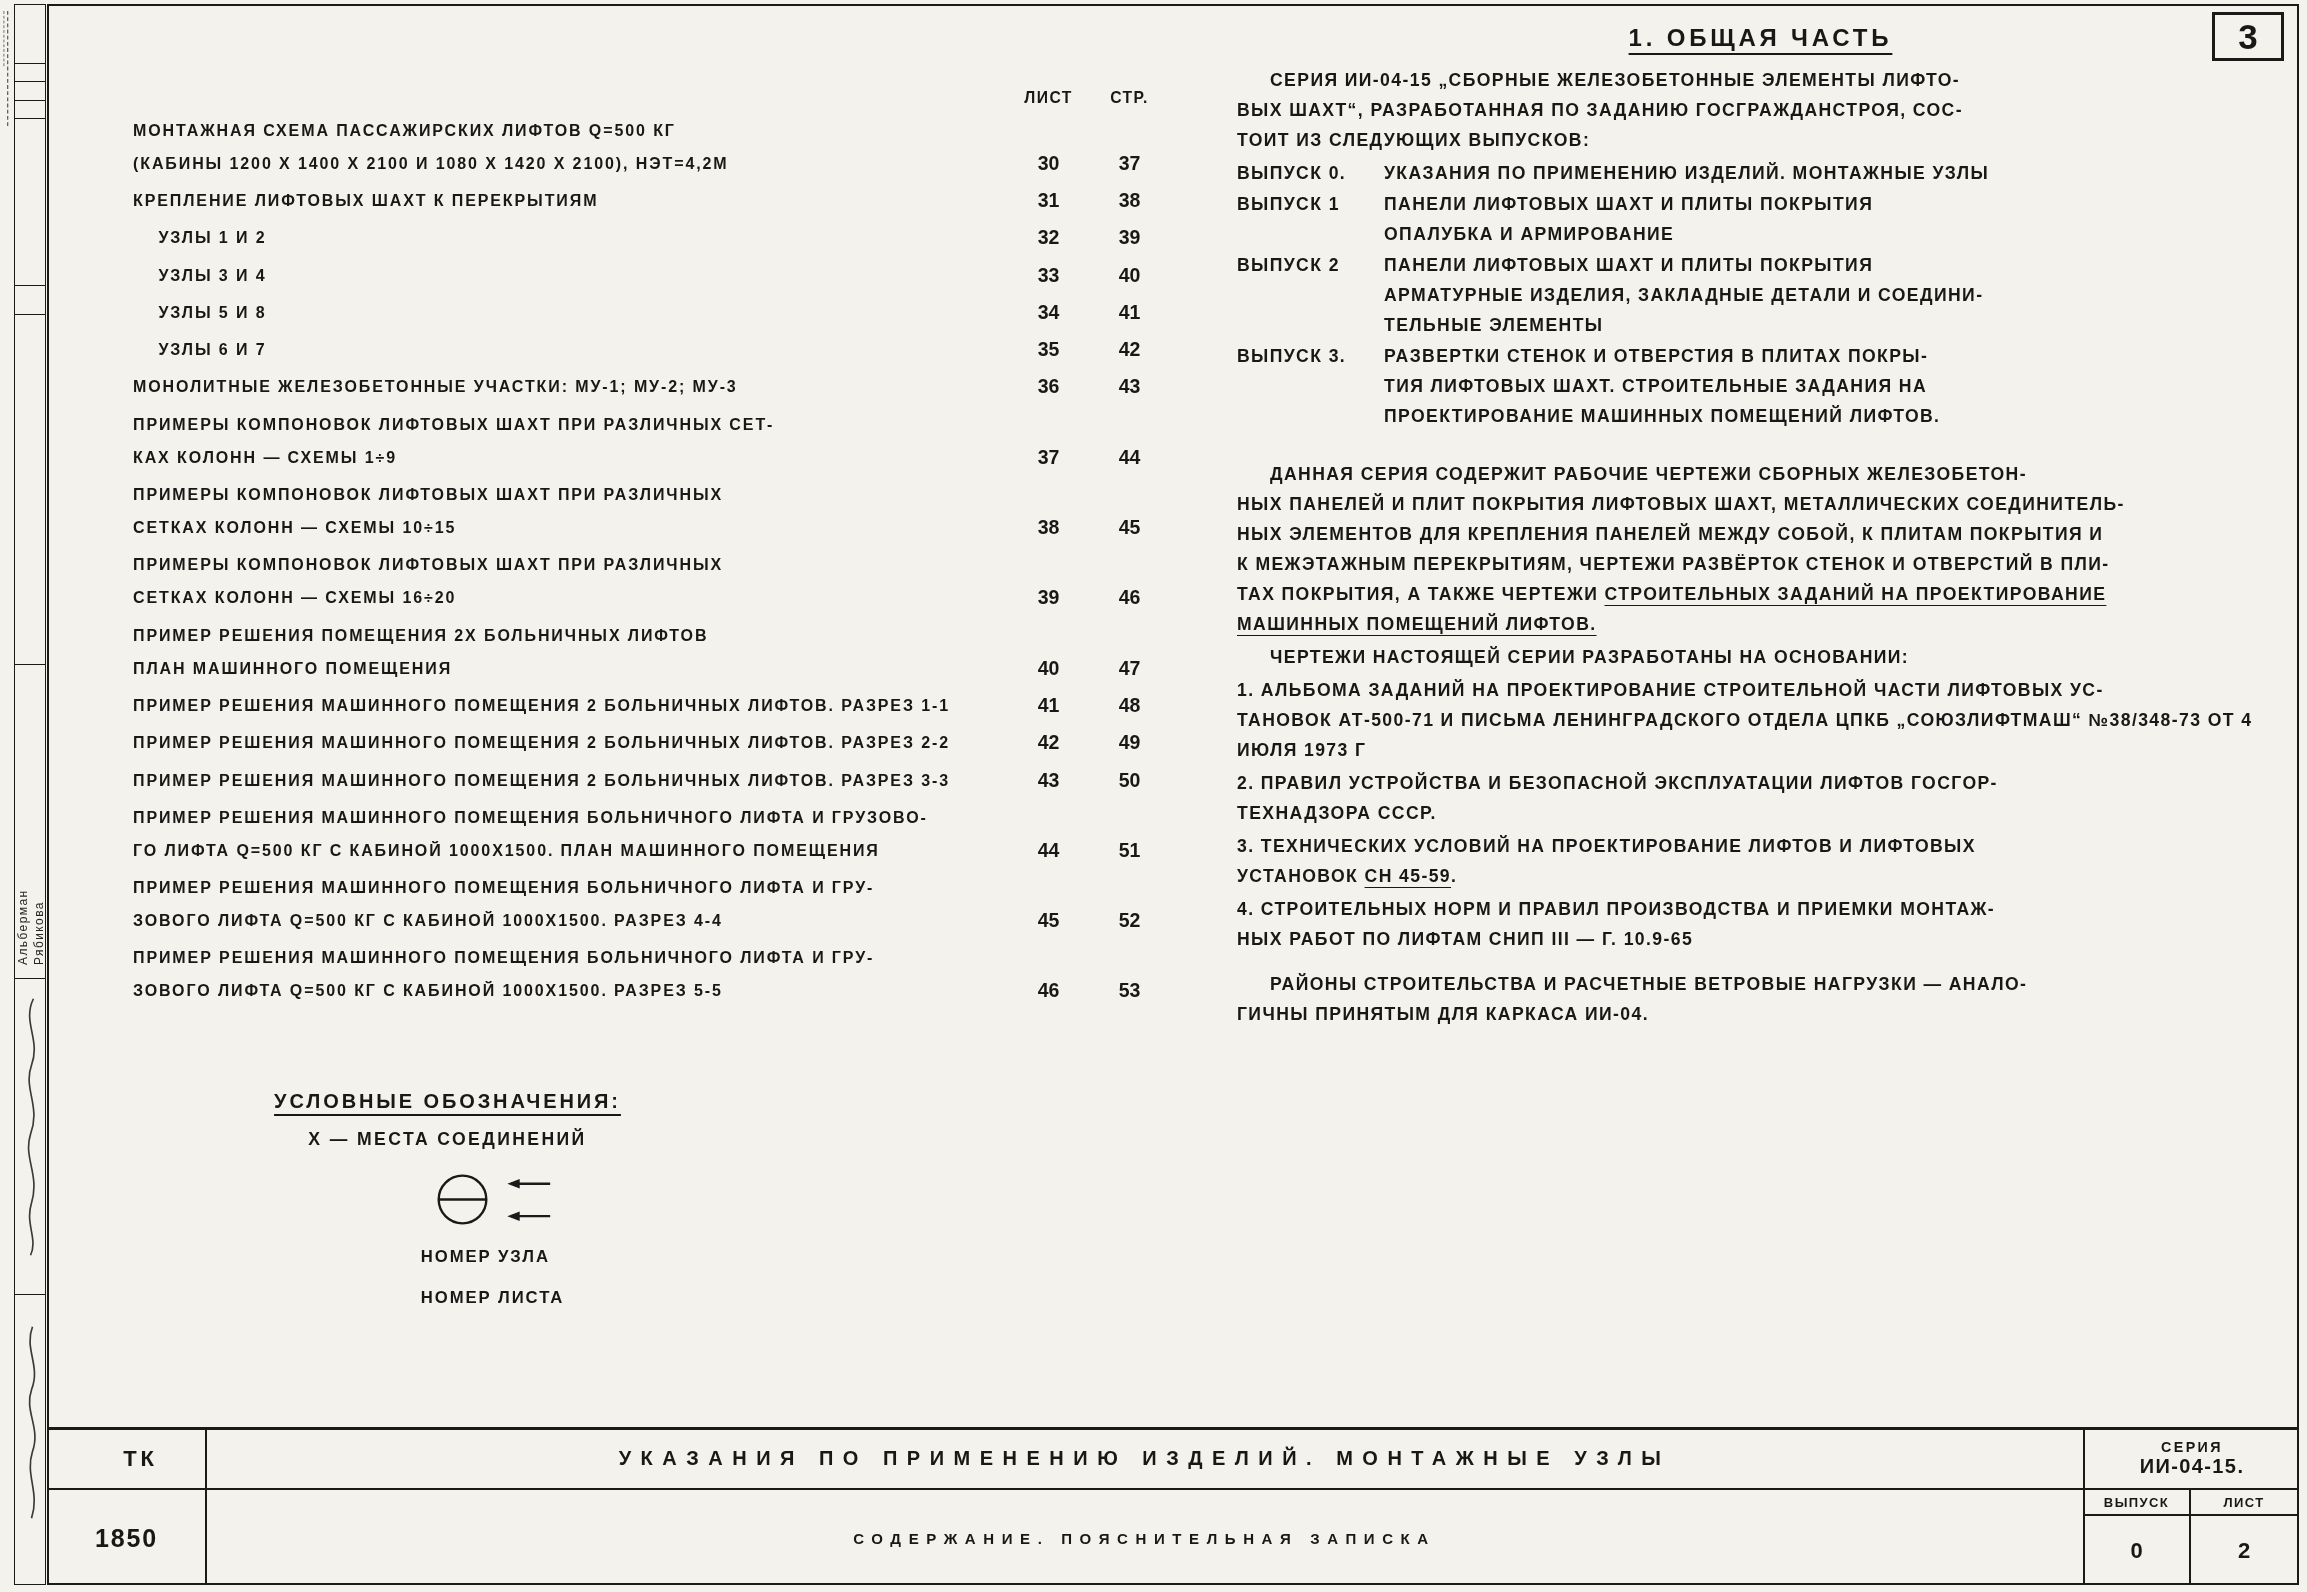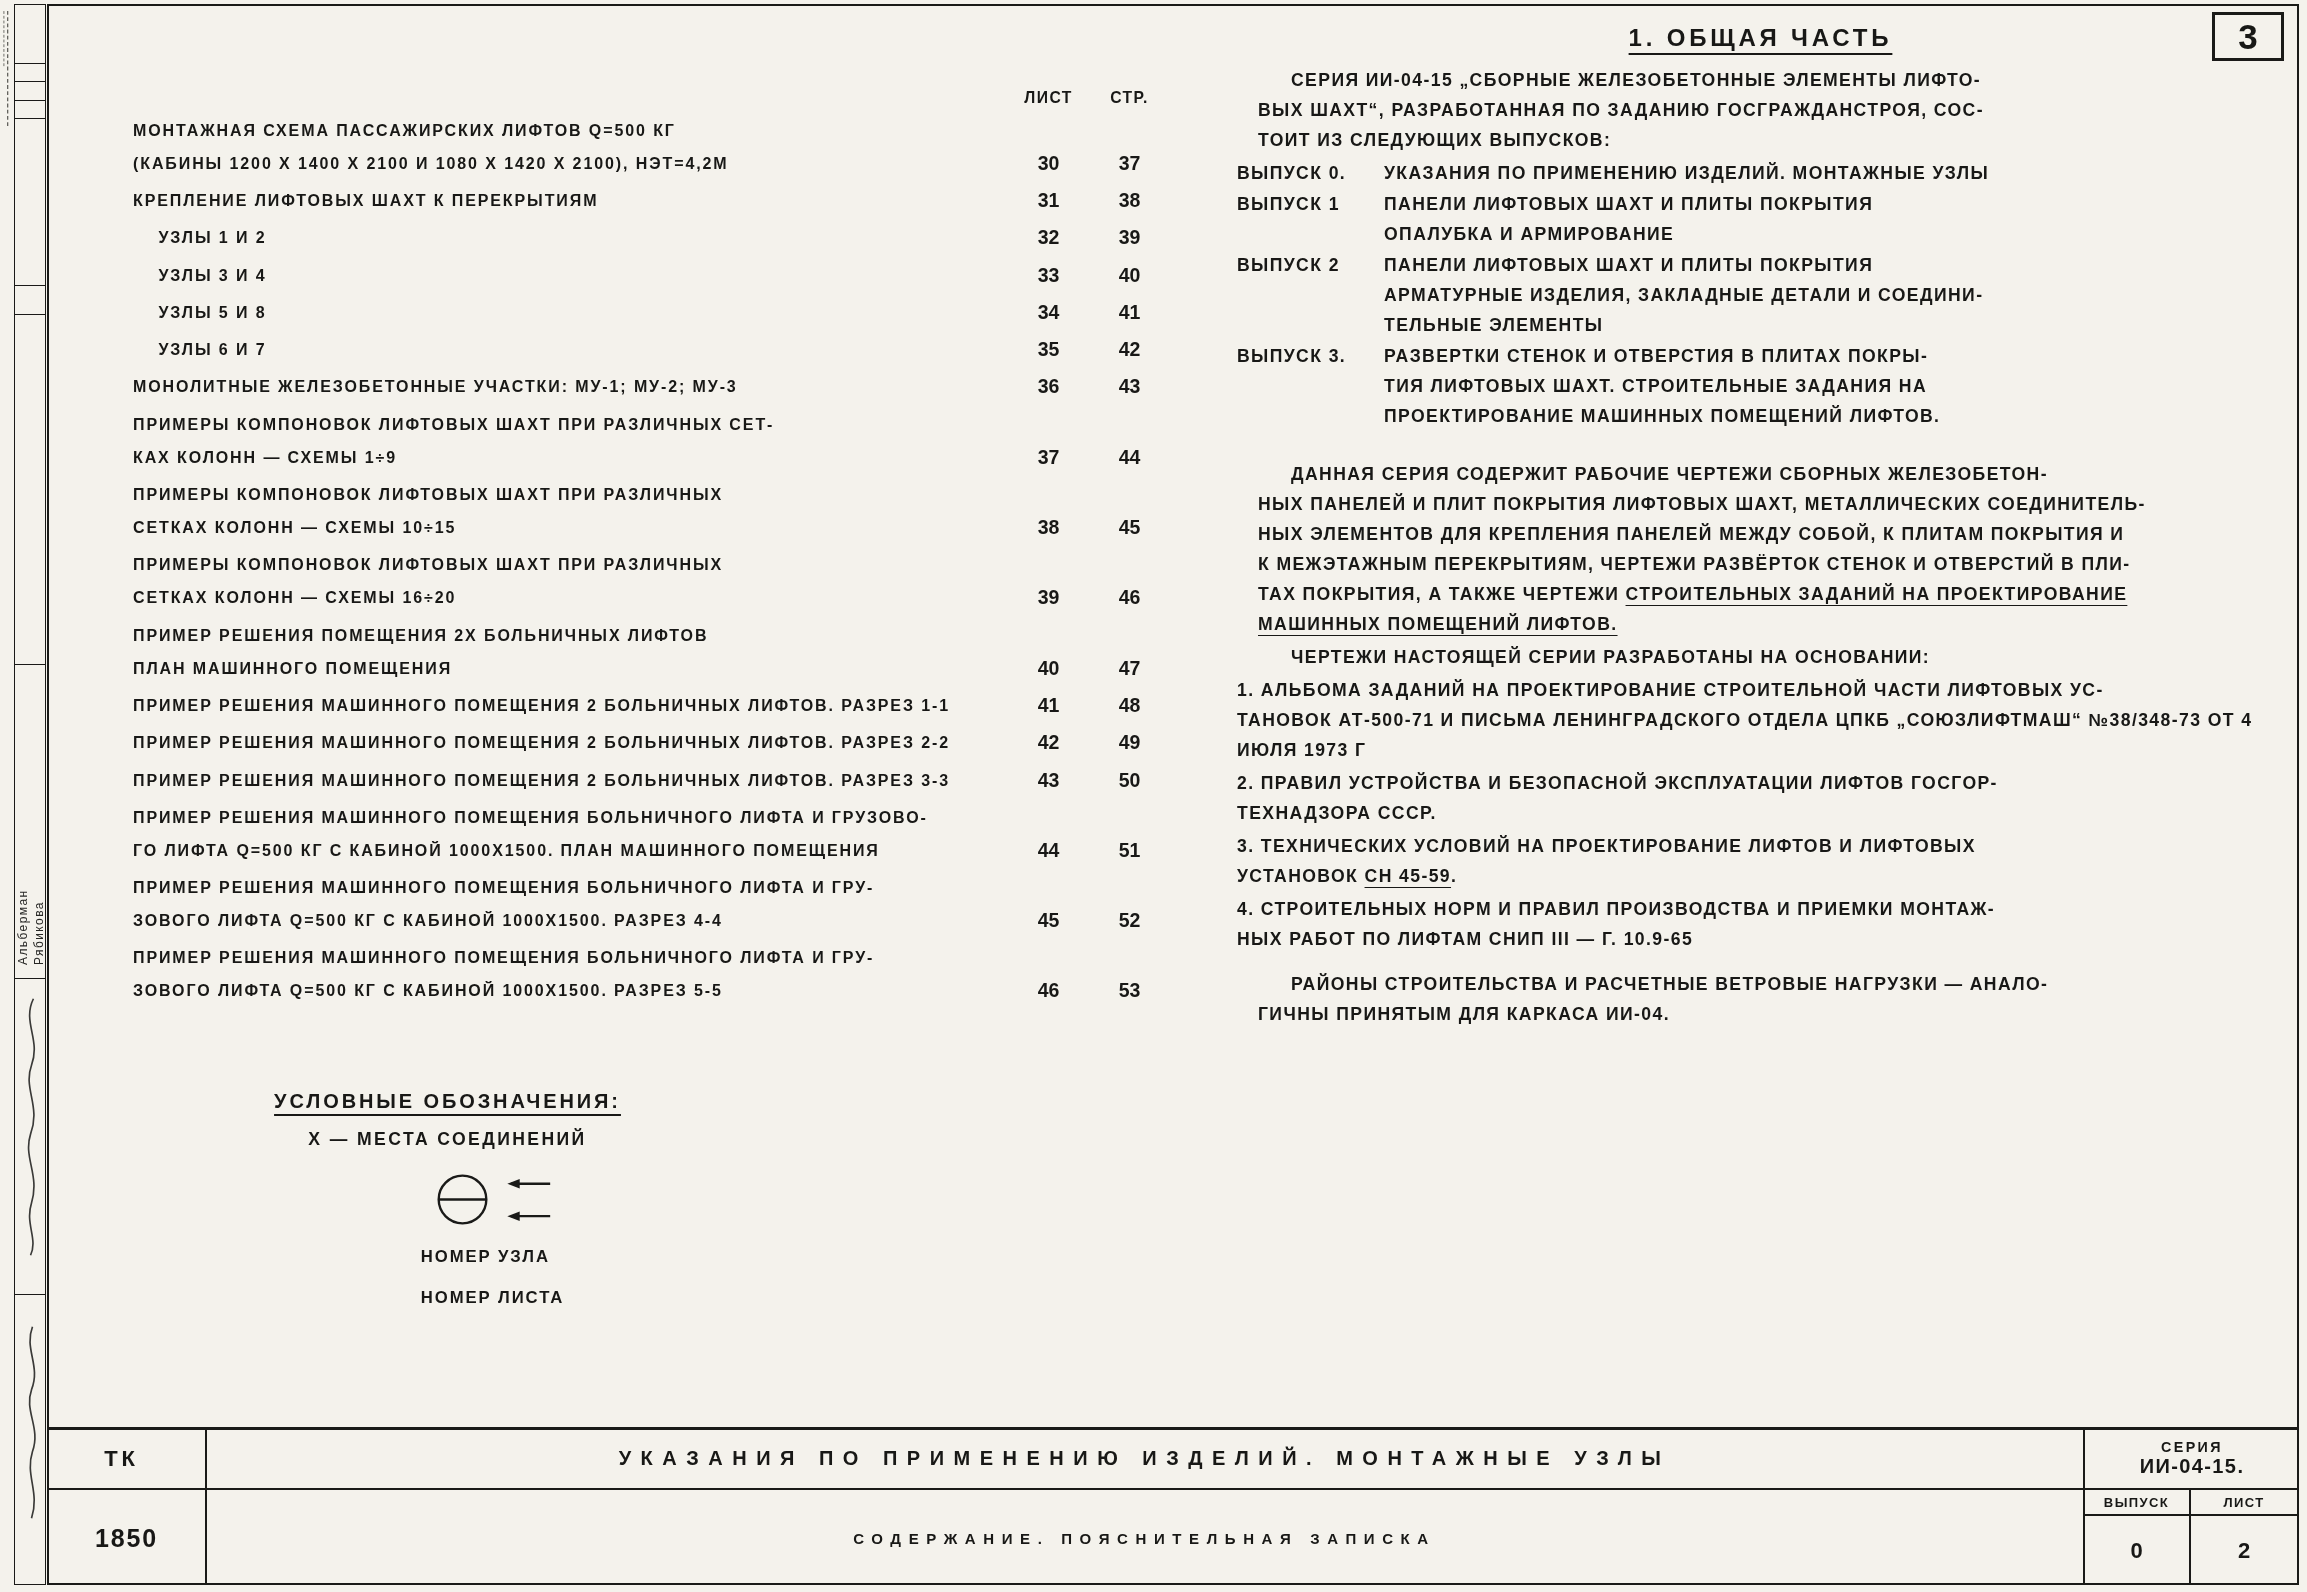--- a/index.html
+++ b/index.html
@@ -32,21 +32,21 @@
   .legend-x{text-align:center;font-size:17.6px;letter-spacing:2.4px;margin-bottom:8.6px;}
   .legend-sym{display:flex;margin-left:90px;align-items:center;flex-direction:column;}
   .legend-labels{display:flex;flex-direction:column;justify-content:space-between;height:71px;padding:2.9px 0;}
   .legend-labels span{font-size:16.7px;letter-spacing:1.9px;line-height:30px;}
 
   
   .general{position:absolute;left:1237px;top:23px;width:1047px;font-size:17.6px;line-height:30px;letter-spacing:1.4px;}
   .gen-heading{text-align:center;font-size:24px;letter-spacing:3.8px;text-decoration:underline;
                text-decoration-thickness:2.4px;text-underline-offset:6.7px;margin-bottom:12.4px;}
   .gen-p{white-space:pre-line;margin:0 0 2.9px 0;}
-  .indent{text-indent:33px;margin-left:21px;}
+  .indent{text-indent:33px;}
   .iss-row{display:flex;margin:1px 0;}
   .iss-label{width:147px;flex:none;}
   .iss-text{flex:1;white-space:pre-line;}
   .gap-lg{height:27px;}
   .gap-sm{height:12.4px;}
 
   
   .tb-cell{position:absolute;display:flex;align-items:center;justify-content:center;box-sizing:border-box;}
   .tb-col{flex-direction:column;justify-content:center;}
 
@@ -288,21 +288,21 @@
 гичны принятым для каркаса ИИ-04.</p>
   </div>
 
   <div class="line" style="left:47px;top:1427px;width:2252px;height:2.9px;"></div>
   <div class="line" style="left:47px;top:1488px;width:2252px;height:2.4px;"></div>
   <div class="line" style="left:205px;top:1427px;width:2.4px;height:158px;"></div>
   <div class="line" style="left:2083px;top:1427px;width:2.4px;height:158px;"></div>
   <div class="line" style="left:2189px;top:1488px;width:1.9px;height:97px;"></div>
   <div class="line" style="left:2085px;top:1514px;width:214px;height:1.9px;"></div>
 
-  <div class="tb-cell txt" style="left:44px;top:1430px;width:155px;height:57px;font-size:22px;letter-spacing:3.8px;align-items:center;">
+  <div class="tb-cell txt" style="left:63px;top:1430px;width:155px;height:57px;font-size:22px;letter-spacing:3.8px;align-items:center;">
     <span>ТК</span>
   </div>
   <div class="tb-cell" style="left:49px;top:1492px;width:155px;height:93px;font-size:25px;letter-spacing:1.9px;">
     <span>1850</span>
   </div>
   <div class="tb-cell txt" style="left:207px;top:1430px;width:1875px;height:57px;font-size:20px;letter-spacing:9.5px;">
     <span>Указания по применению изделий.  Монтажные узлы</span>
   </div>
   <div class="tb-cell txt" style="left:207px;top:1492px;width:1875px;height:93px;font-size:15px;letter-spacing:7.6px;">
     <span>Содержание.  Пояснительная записка</span>

